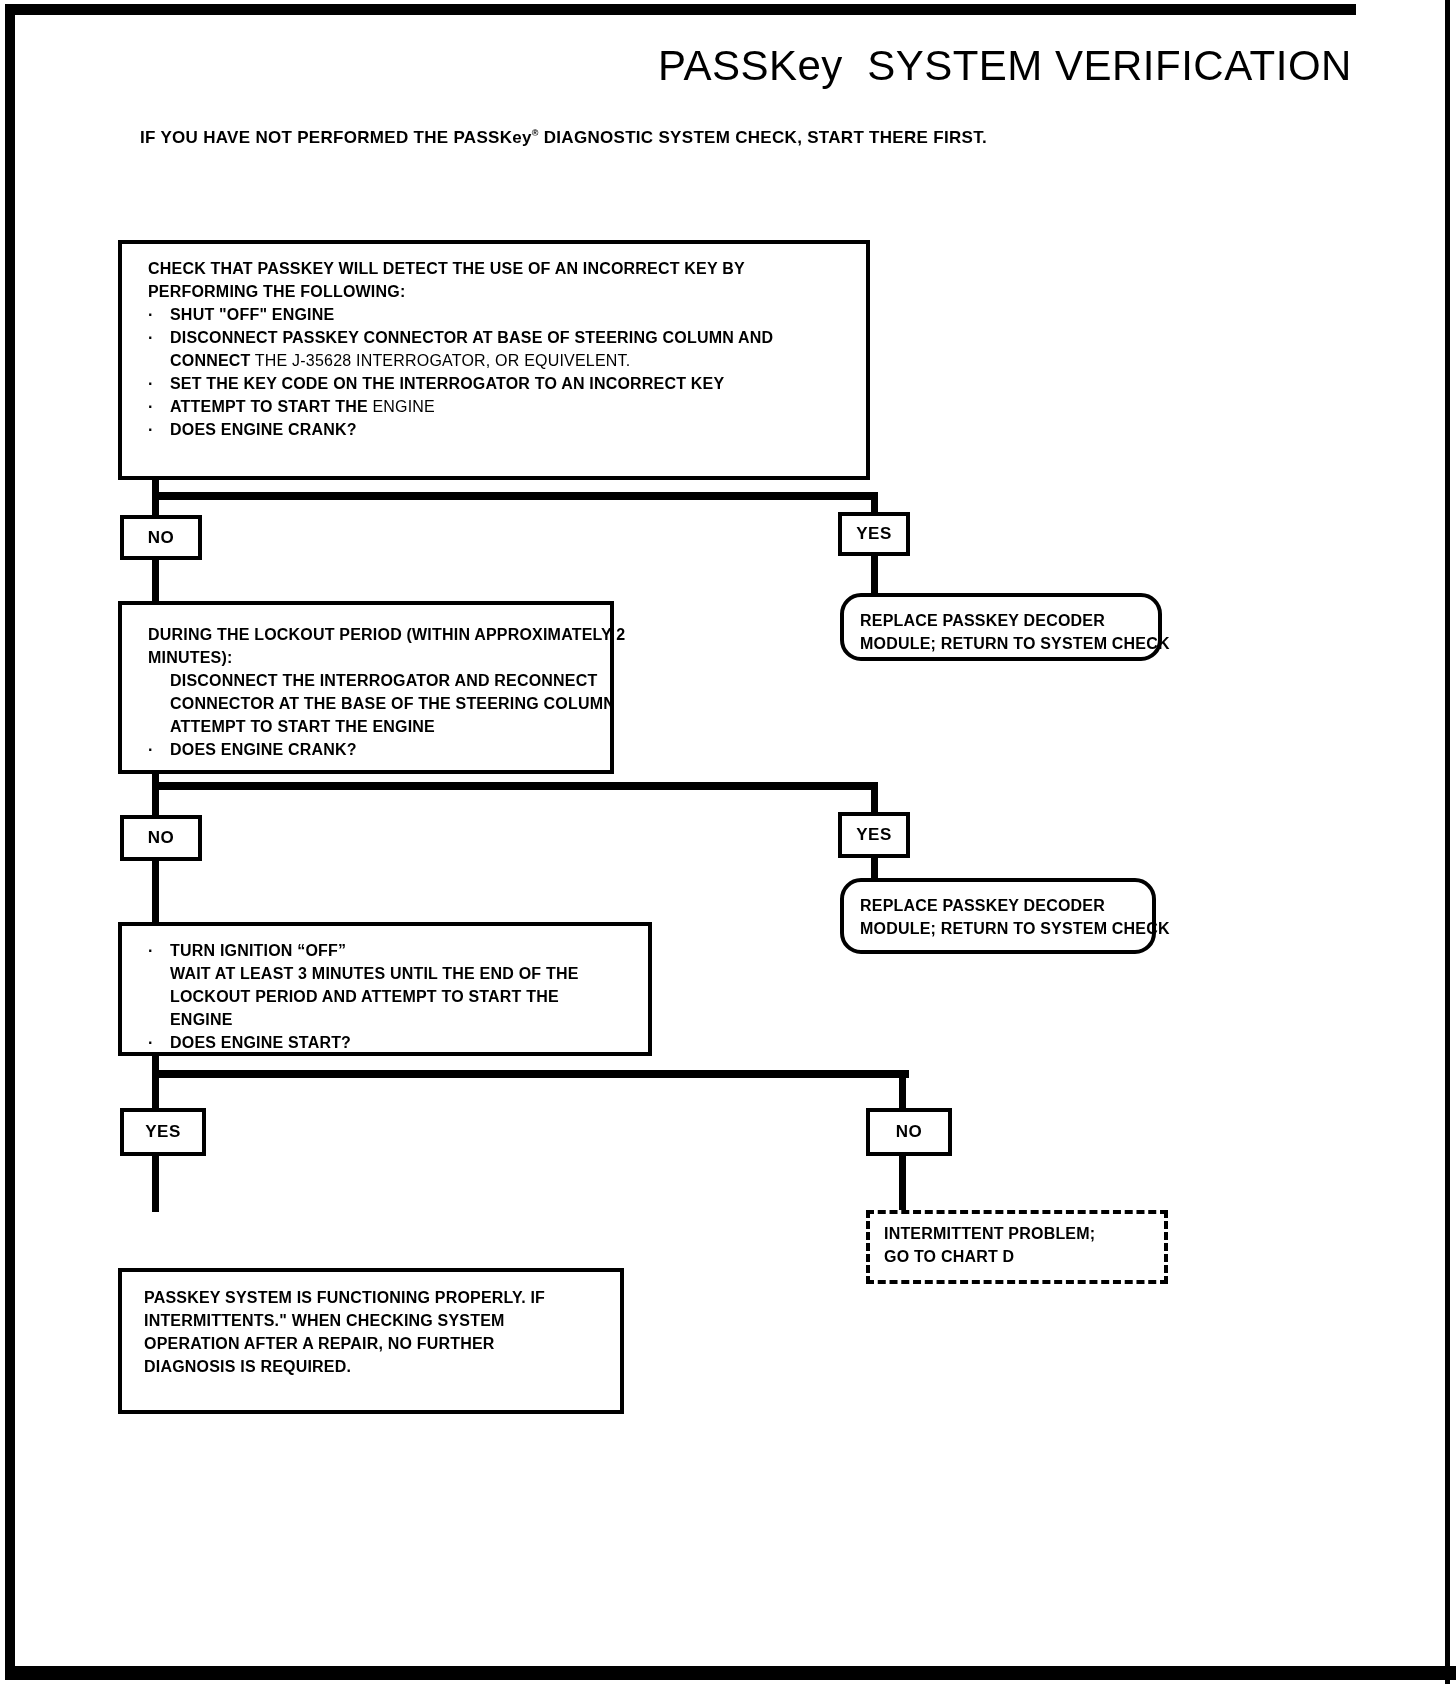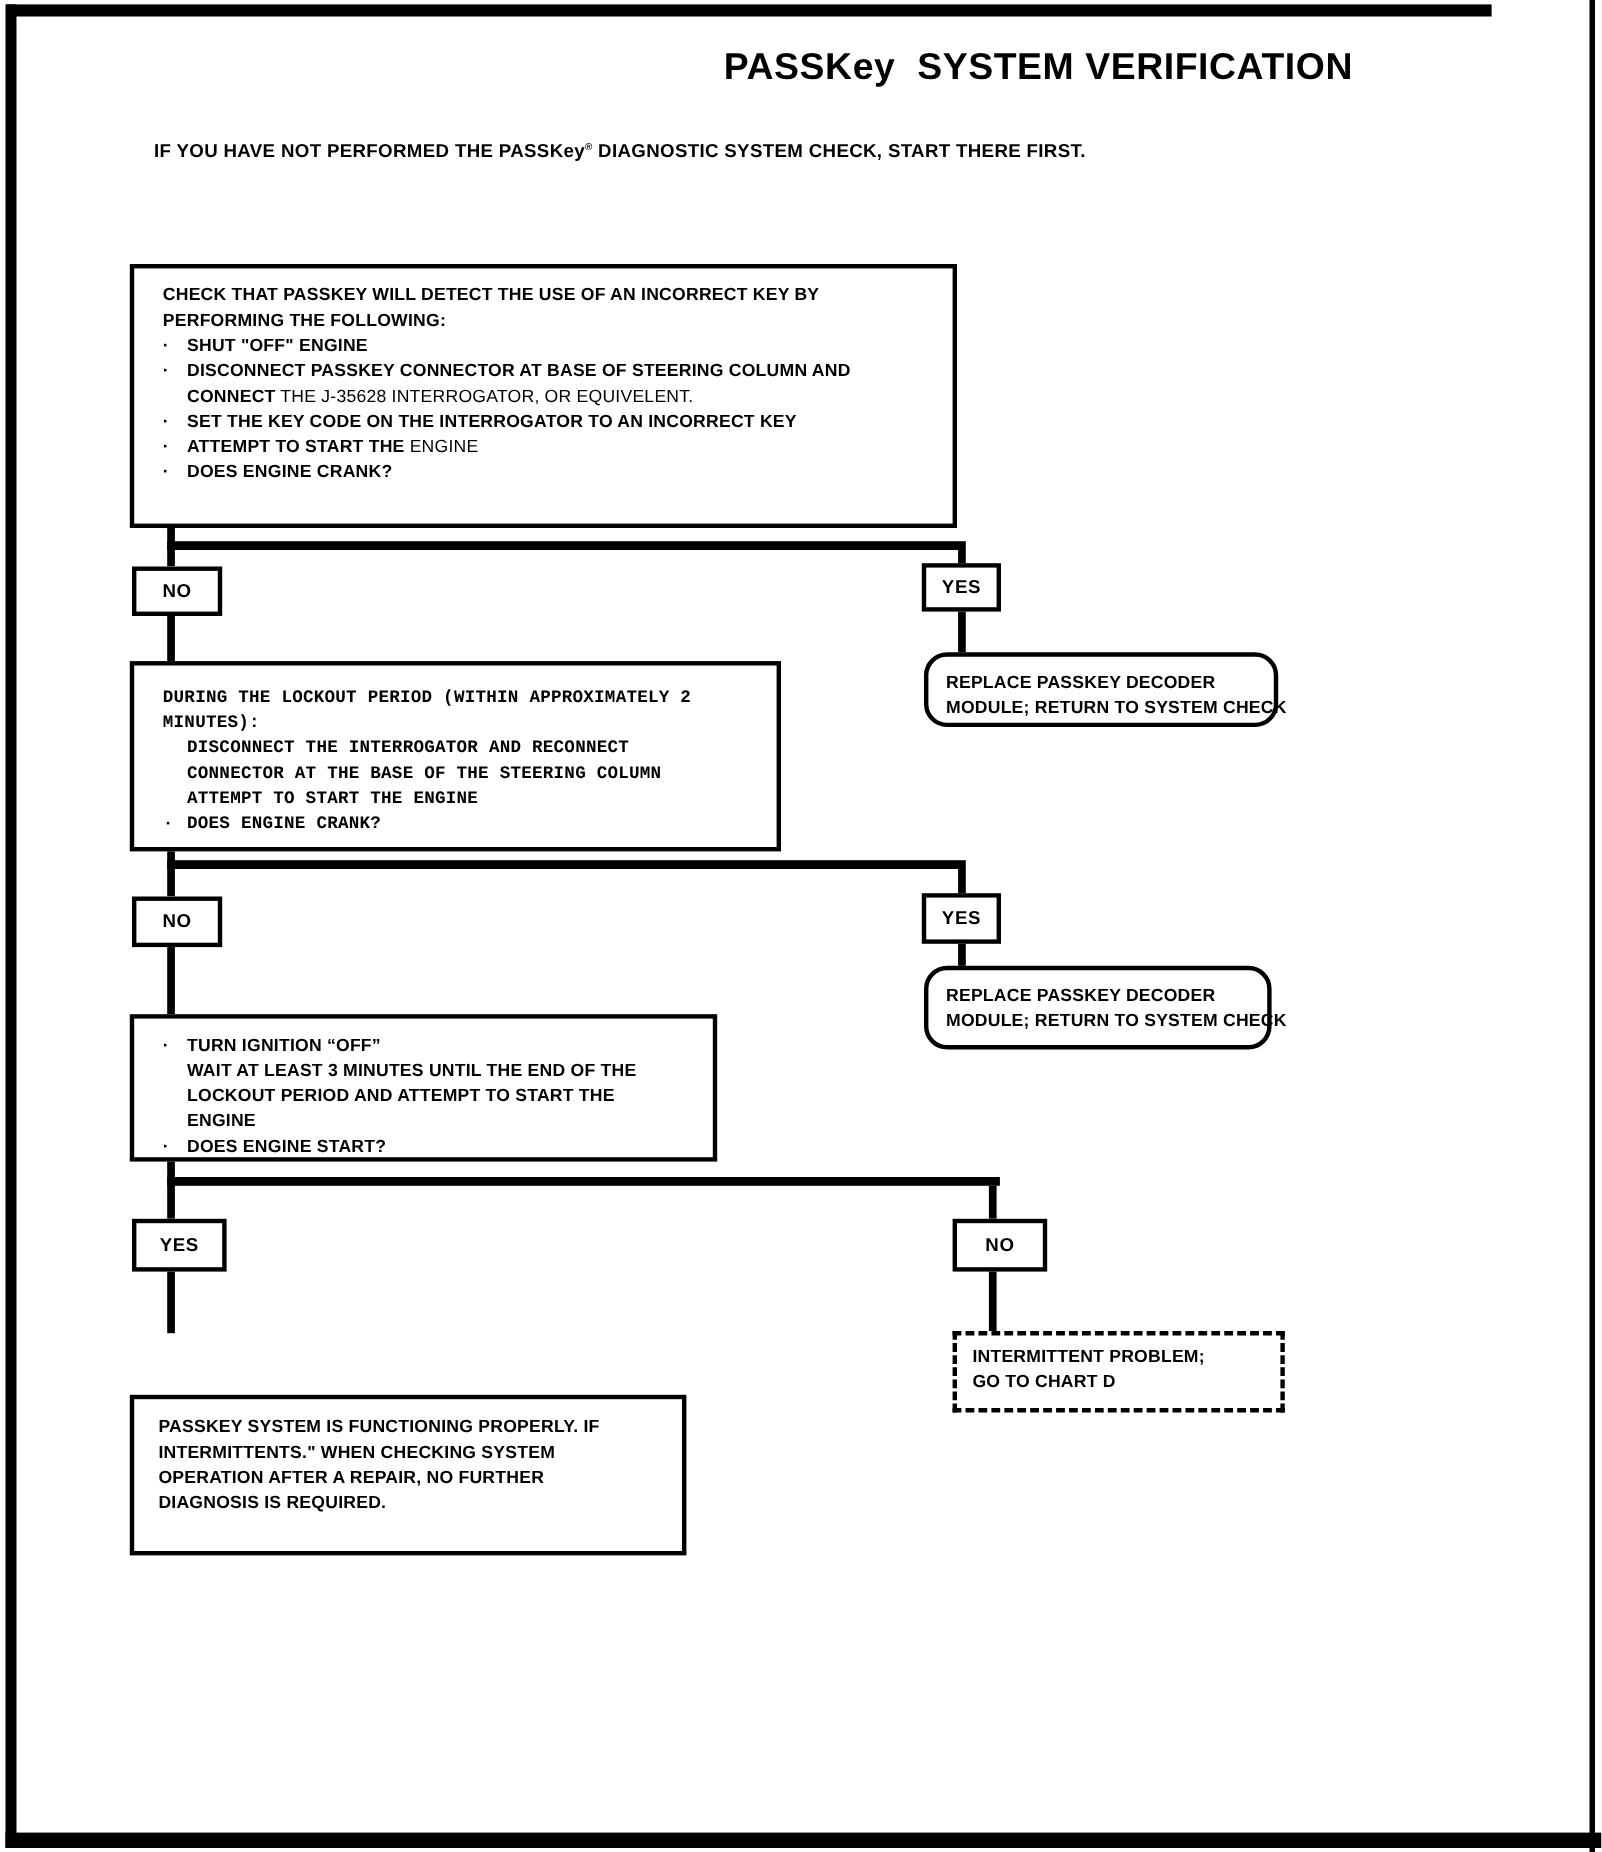--- a/index.html
+++ b/index.html
@@ -2,21 +2,21 @@
 <html><head>
 <meta charset="utf-8">
 <style>
   html,body{margin:0;padding:0;background:#e8e8e8;}
   #page{
     position:relative;width:1456px;height:1684px;background:#ffffff;
     font-family:"Liberation Sans",sans-serif;color:#000;overflow:hidden;
   }
   .bar{position:absolute;background:#000;}
   .title{
-    position:absolute;left:658px;top:42px;font-size:34px;font-weight:700;
+    position:absolute;left:658px;top:42px;font-size:42px;font-weight:400;
     letter-spacing:0.5px;white-space:pre;
   }
   .intro{
     position:absolute;left:140px;top:128px;font-size:17px;font-weight:700;
     letter-spacing:0.3px;white-space:pre;
   }
   .intro sup{font-size:9px;vertical-align:super;}
   .box{
     position:absolute;border:4px solid #000;background:#fff;box-sizing:border-box;
     font-size:16px;font-weight:700;letter-spacing:0.2px;
@@ -72,21 +72,21 @@
   <div class="decision" style="left:838px;top:512px;width:72px;height:44px;">YES</div>
 
   <div class="conn" style="left:152px;top:560px;width:7px;height:41px;"></div>
   <div class="conn" style="left:871px;top:556px;width:7px;height:37px;"></div>
 
   <div class="box pad-r" style="left:840px;top:593px;width:322px;height:68px;">
     <div class="ln"><span>REPLACE PASSKEY DECODER</span></div>
     <div class="ln"><span>MODULE; RETURN TO SYSTEM CHECK</span></div>
   </div>
 
-  <div class="box pad-b" style="left:118px;top:601px;width:592px;height:173px;font-family:Liberation Mono, monospace;">
+  <div class="box pad-b" style="left:118px;top:601px;width:496px;height:173px;">
     <div class="ln"><span>DURING THE LOCKOUT PERIOD (WITHIN APPROXIMATELY 2</span></div>
     <div class="ln"><span>MINUTES):</span></div>
     <div class="ln"><span class="blt"></span><span>DISCONNECT THE INTERROGATOR AND RECONNECT</span></div>
     <div class="ln"><span class="blt"></span><span>CONNECTOR AT THE BASE OF THE STEERING COLUMN</span></div>
     <div class="ln"><span class="blt"></span><span>ATTEMPT TO START THE ENGINE</span></div>
     <div class="ln"><span class="blt">·</span><span>DOES ENGINE CRANK?</span></div>
   </div>
 
   <div class="conn" style="left:152px;top:774px;width:7px;height:41px;"></div>
   <div class="conn" style="left:152px;top:782px;width:726px;height:8px;"></div>

